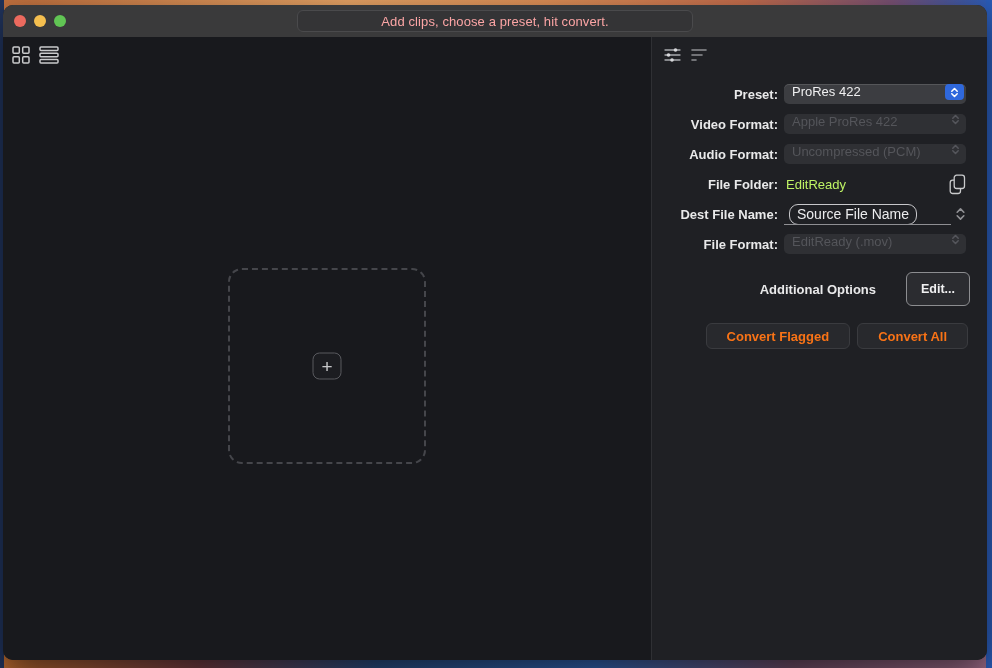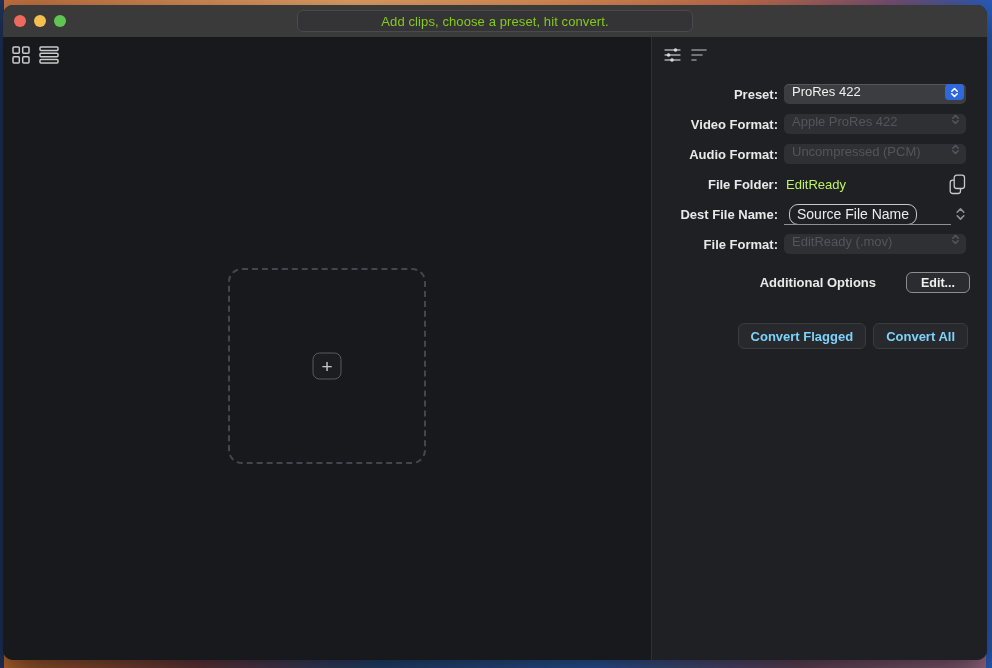--- a/index.html
+++ b/index.html
@@ -28,21 +28,21 @@
     height: 32px; background: #3a3a3b; position: relative;
     display: flex; align-items: center;
   }
   .traffic { display: flex; gap: 8px; padding-left: 11px; }
   .light { width: 12px; height: 12px; border-radius: 50%; }
   .title-box {
     position: absolute; left: 50%; top: 50%; transform: translate(-50%,-50%);
     width: 396px; height: 22px; background: #343436;
     border: 1px solid #4a4a4c; border-radius: 6px;
     display: flex; align-items: center; justify-content: center;
-    color: #84cc16; font-size: 13px; letter-spacing: .1px;
+    color: #fca5a5; font-size: 13px; letter-spacing: .1px;
   }
 
   
   .content { display: flex; height: 623px; }
   .left-pane { width: 648px; background: #18191d; position: relative; }
   .divider { width: 1px; background: #2f3034; }
   .right-pane { flex: 1; background: #1f2024; position: relative; }
 
   .view-icons { position: absolute; top: 9px; left: 9px; display: flex; gap: 9px; }
   .icon-btn { background: none; border: none; padding: 0; cursor: pointer; display: flex; align-items: center; }
@@ -95,30 +95,30 @@
     white-space: nowrap; cursor: pointer;
   }
   .stepper { position: absolute; right: 0; top: 50%; transform: translateY(-50%); background: none; border: none; padding: 0; display: flex; cursor: pointer; }
 
   .addl-row {
     position: absolute; top: 235px; left: 0; right: 17px;
     display: flex; align-items: center; justify-content: flex-end; gap: 30px;
   }
   .addl-label { font-size: 13px; font-weight: bold; color: #e9e9ea; }
   .edit-btn {
-    width: 64px; height: 21px; border-radius: 6px;
+    width: 64px; height: 34px; border-radius: 6px;
     background: #2b2c30; border: 1.5px solid #8c8d90;
     color: #f0f0f1; font-weight: bold; font-size: 12.5px; font-family: inherit; cursor: pointer;
   }
 
   .convert-row { position: absolute; top: 286px; right: 19px; display: flex; gap: 7px; }
   .convert-btn {
     height: 26px; border-radius: 6px; background: #28292d; border: 1px solid #3a3b3f;
-    color: #7dd3fc; font-weight: bold; font-size: 13px; font-family: inherit;
-    padding: 0 12px; cursor: default;
+    color: #f97316; font-weight: bold; font-size: 13px; font-family: inherit;
+    padding: 0 20px; cursor: default;
   }
 </style>
 </head>
 <body>
 
 <div class="window">
 
   <div class="titlebar">
     <div class="traffic">
       <span class="light" style="background:#ec6a5e"></span>

